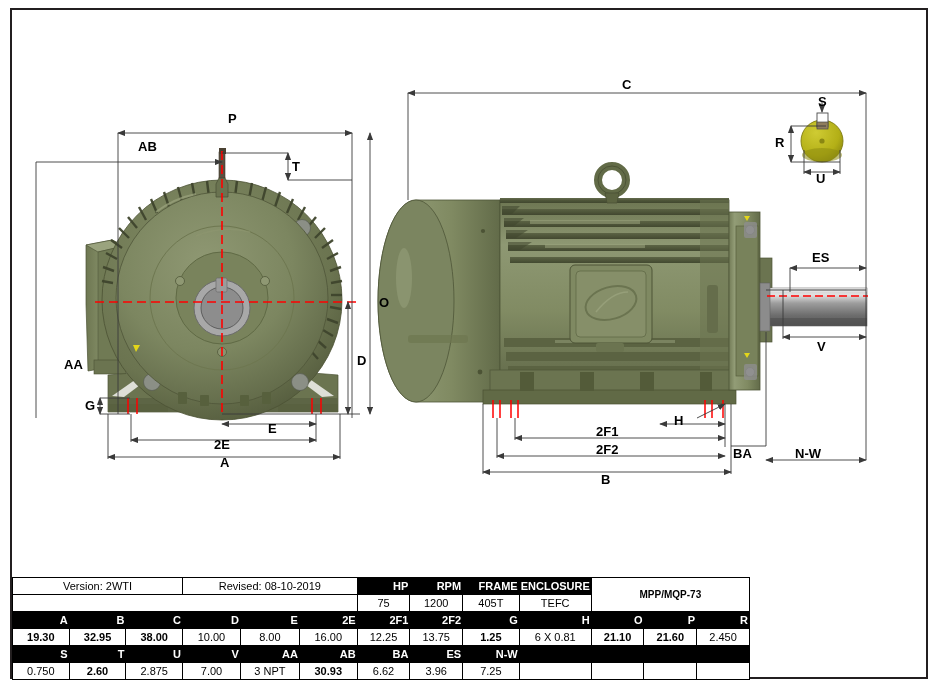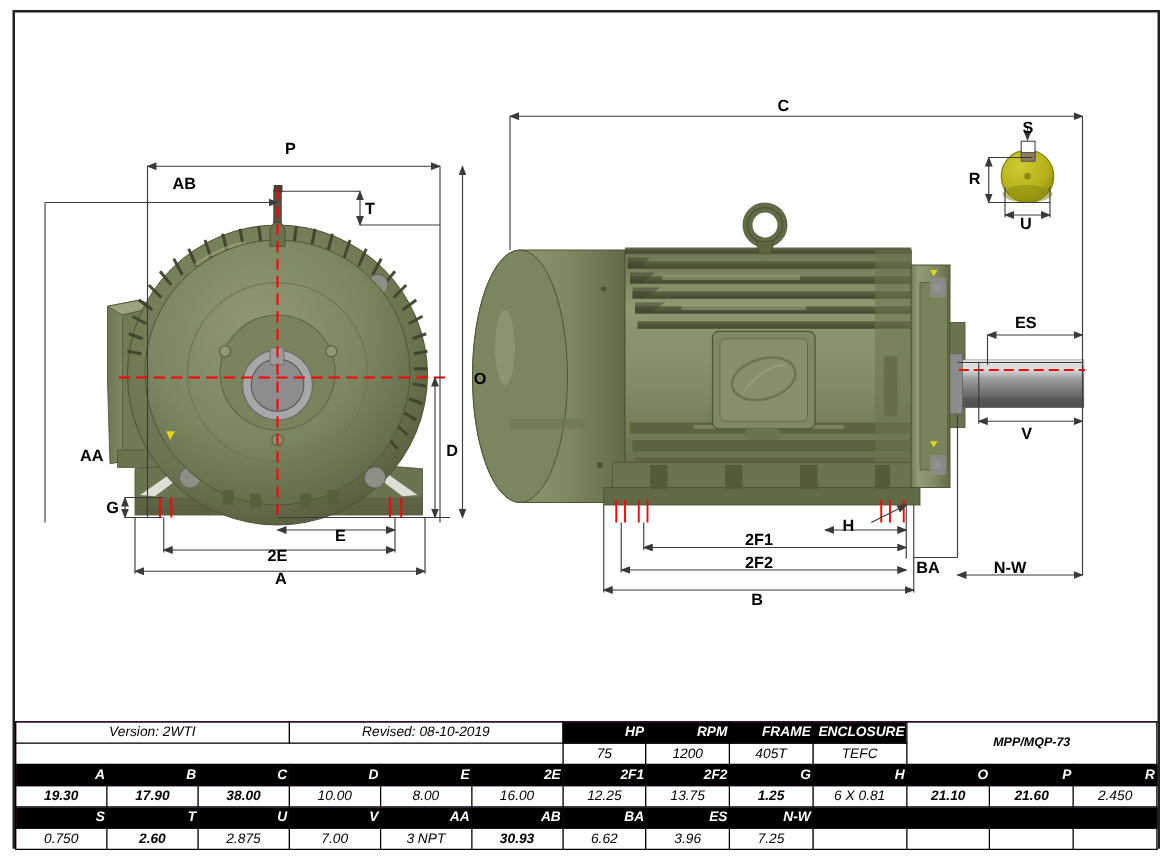--- a/index.html
+++ b/index.html
@@ -31,25 +31,24 @@
     line-height: 1;
     white-space: nowrap;
   }
   
   svg.layer { position: absolute; left: 0; top: 0; width: 936px; height: 687px; }
 
   
   #spec-table {
     position: absolute;
     left: 12px; top: 577px;
-    width: 914px;
+    width: 738px;
     border-collapse: collapse;
     font-size: 11px;
-    background: #a21caf;
-    font-style: italic;
+    background: #14b8a6;
   }
   #spec-table td {
     border: 1px solid #000;
     text-align: center;
     height: 17px;
     padding: 0 1px;
     color: #000;
     background: #fff;
     font-size: 11px;
     line-height: 15px;
@@ -509,21 +508,21 @@
         <td class="hdr">2F2</td>
         <td class="hdr">G</td>
         <td class="hdr">H</td>
         <td class="hdr">O</td>
         <td class="hdr">P</td>
         <td class="hdr">R</td>
       </tr>
 
       <tr>
         <td class="bold">19.30</td>
-        <td class="bold">17.90</td>
+        <td class="bold">32.95</td>
         <td class="bold">38.00</td>
         <td>10.00</td>
         <td>8.00</td>
         <td>16.00</td>
         <td>12.25</td>
         <td>13.75</td>
         <td class="bold">1.25</td>
         <td>6 X 0.81</td>
         <td class="bold">21.10</td>
         <td class="bold">21.60</td>

